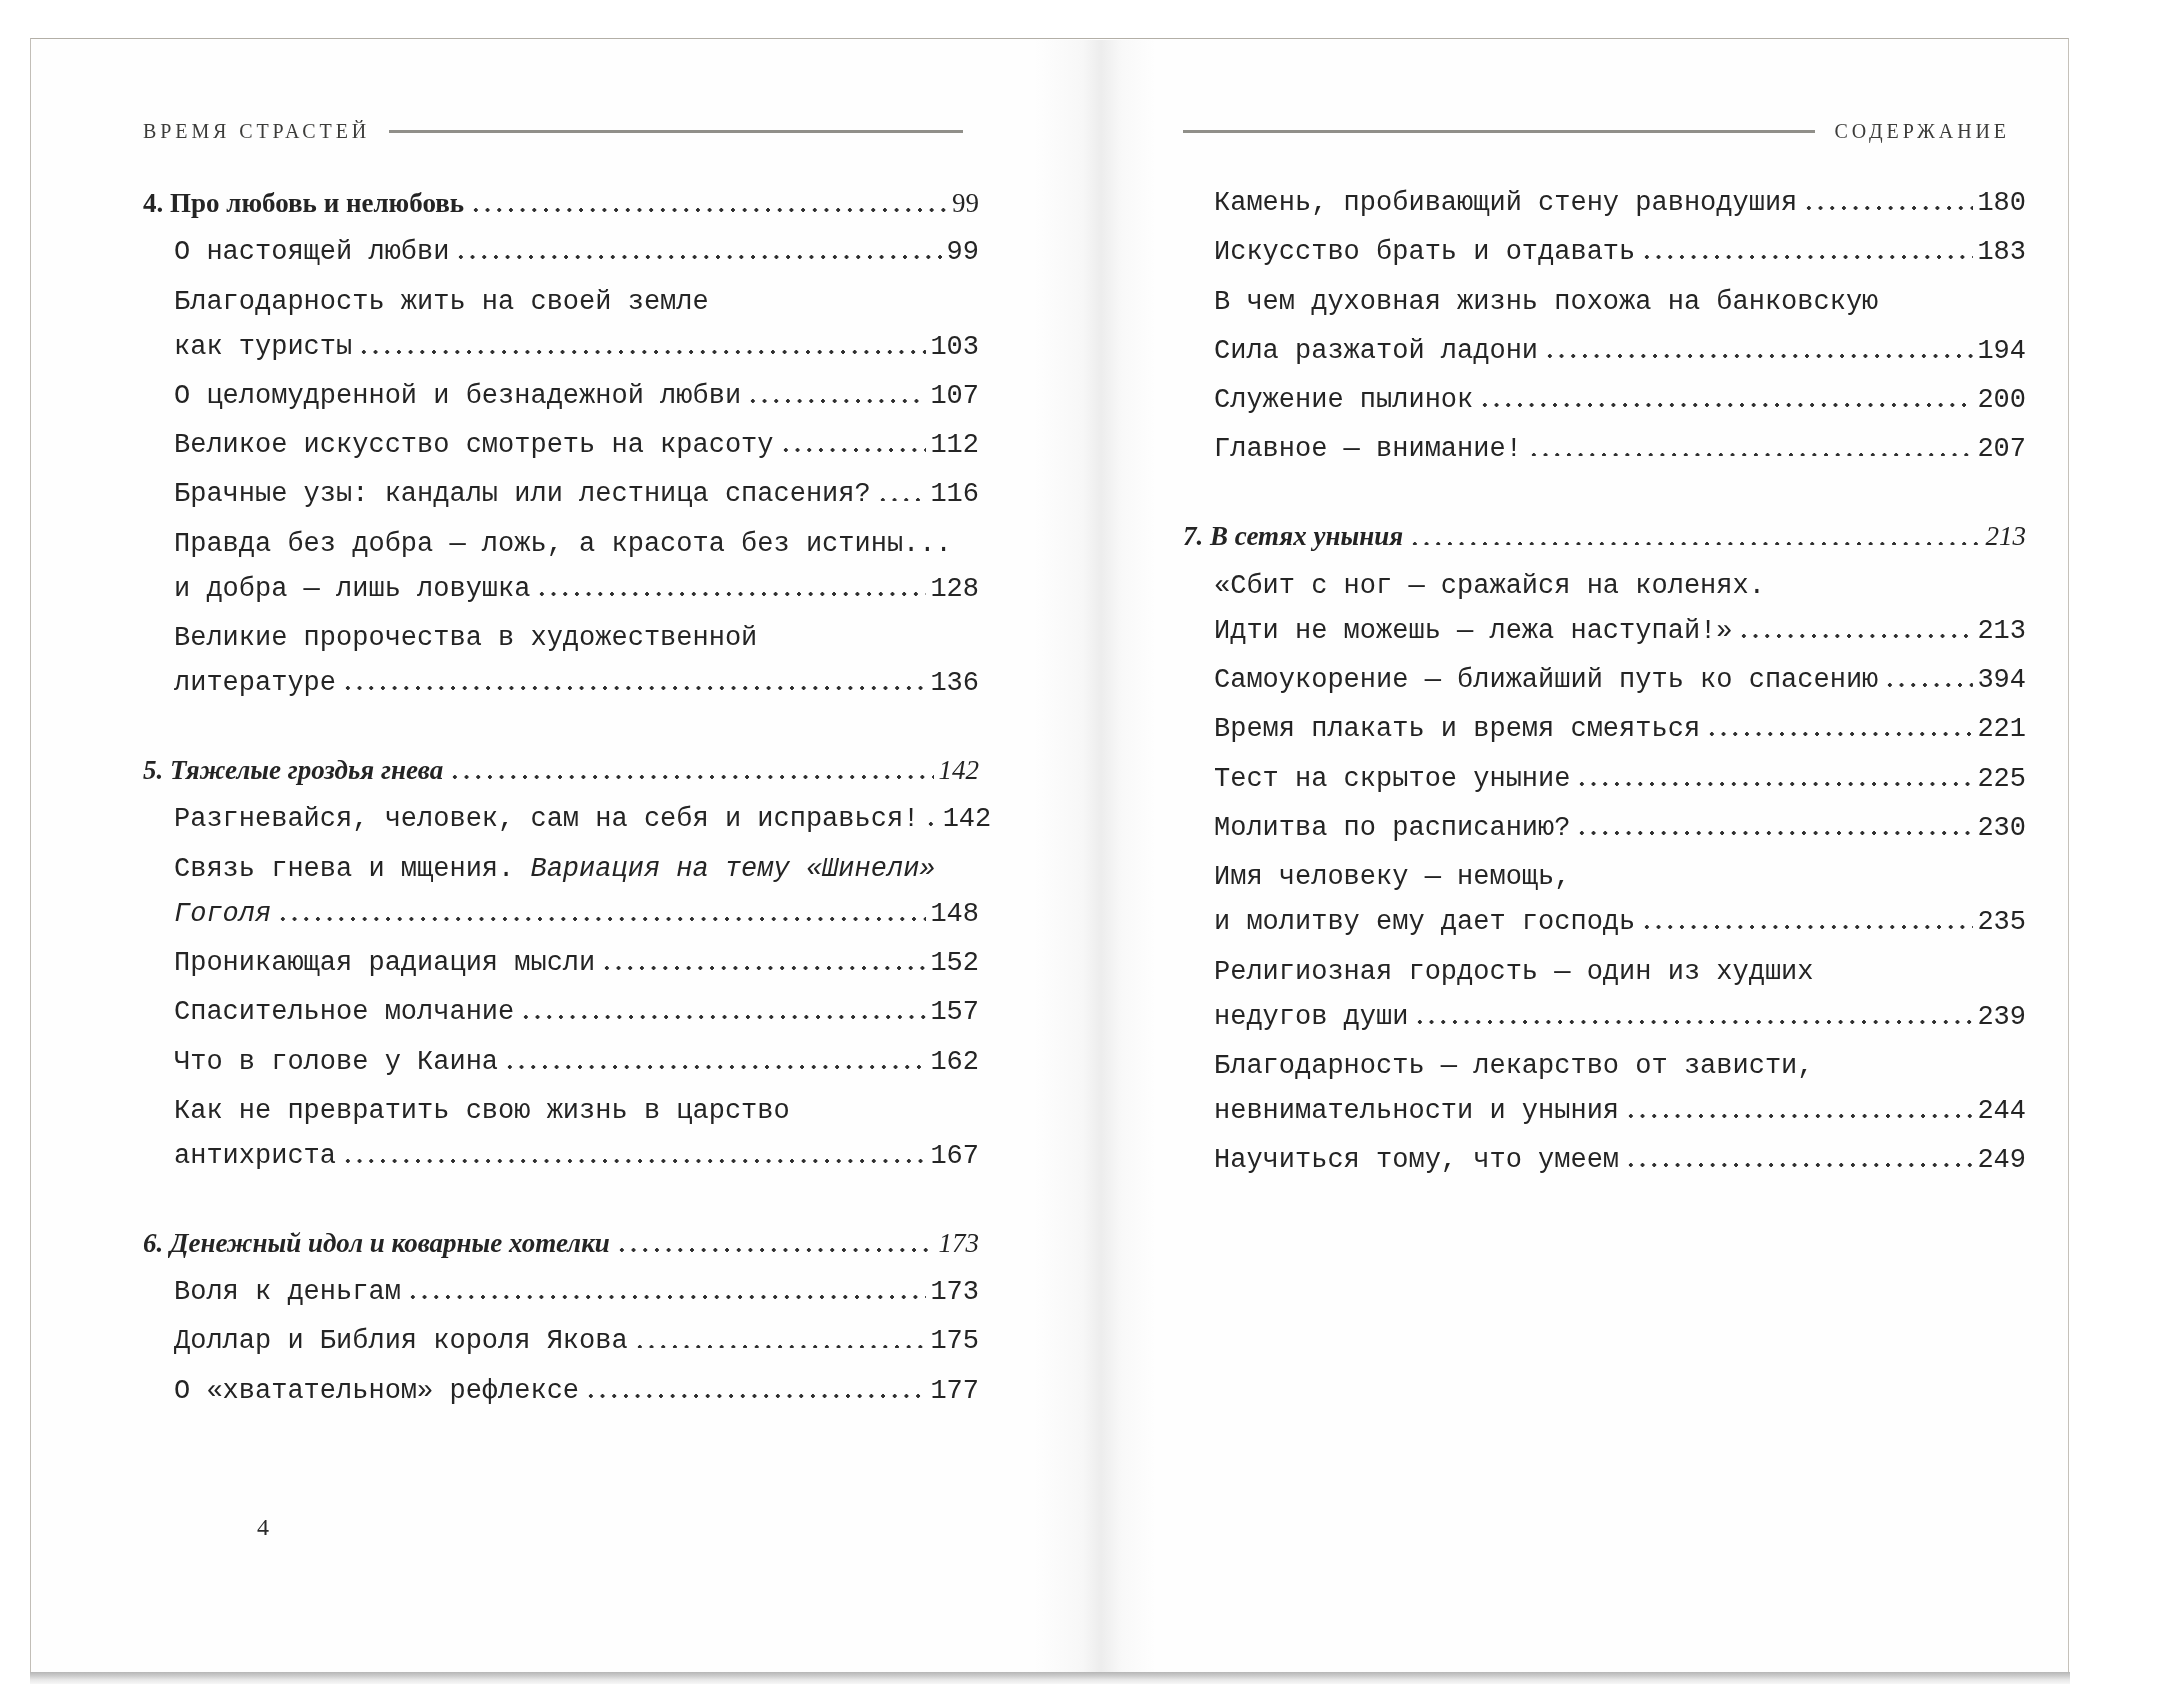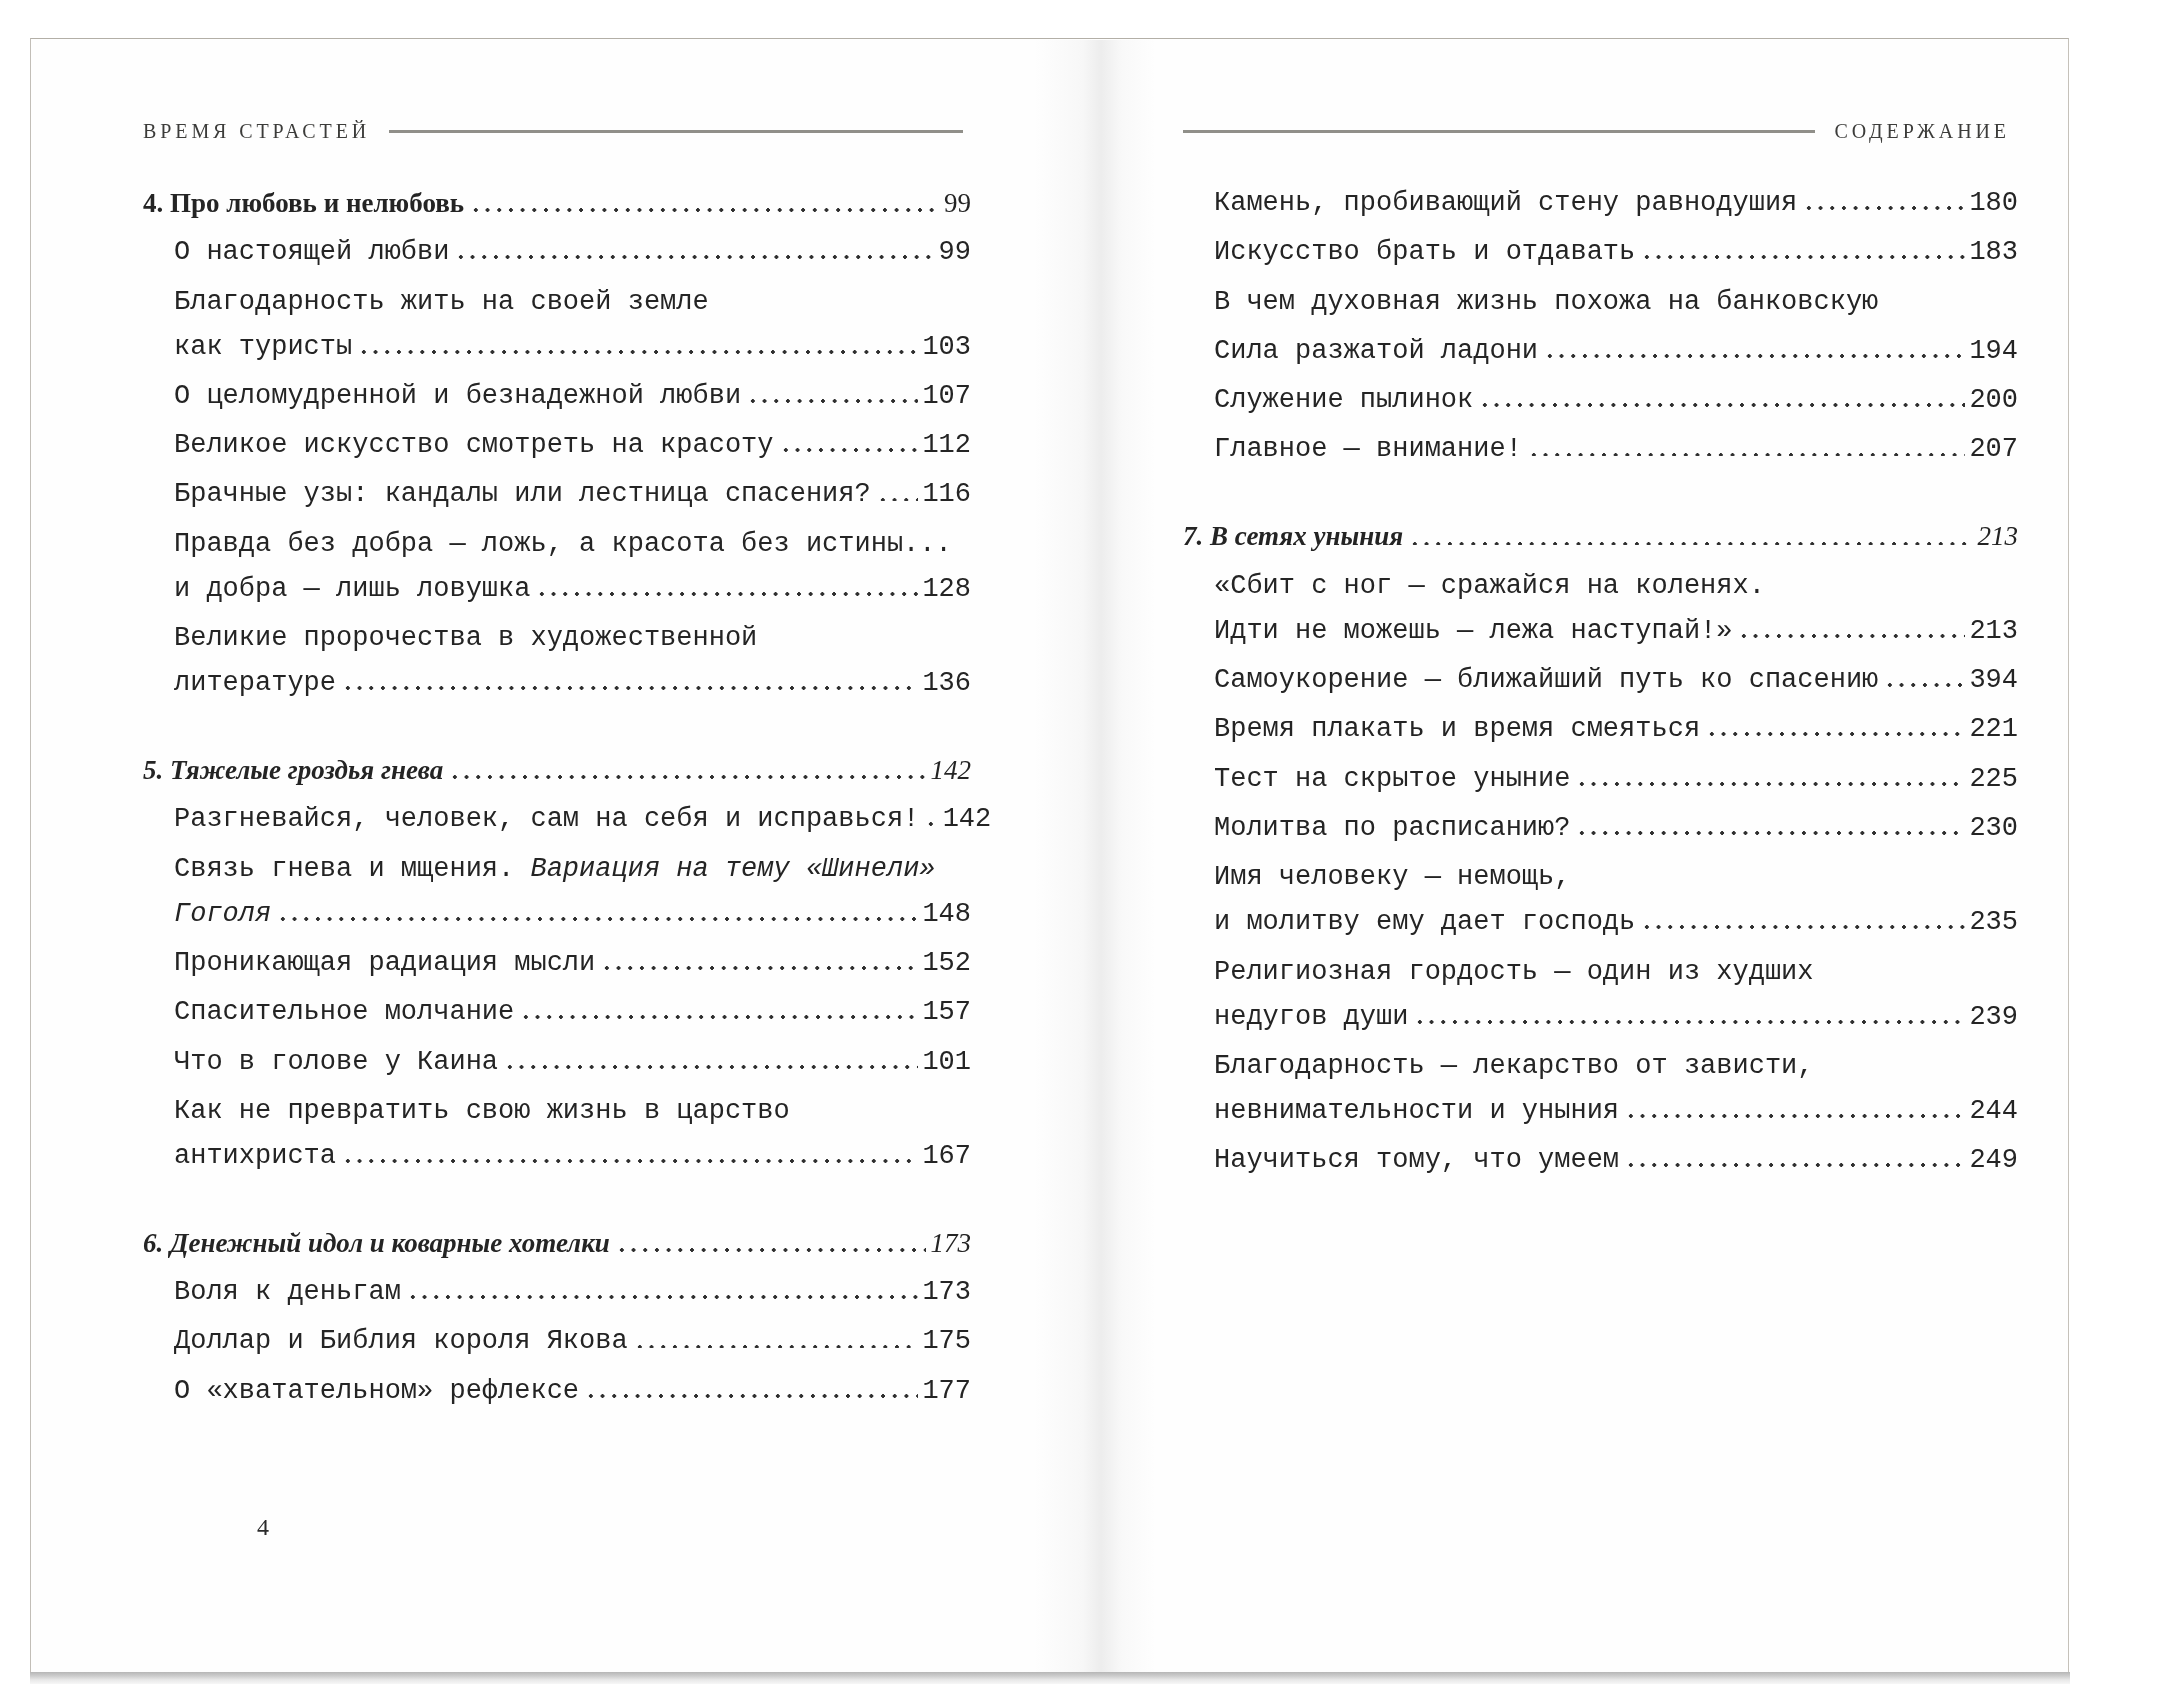--- a/index.html
+++ b/index.html
@@ -10,21 +10,21 @@
   .bottom-shadow{position:absolute;left:30px;top:1672px;width:2040px;height:12px;
     background:linear-gradient(to bottom,#b6b6b6 0px,#cfcfcf 4.3px,#e8e8e8 7.8px,#f7f7f7 100%);}
   .fold{position:absolute;left:1034px;top:40px;width:122px;height:1632px;
     background:linear-gradient(to right,rgba(120,120,120,0) 0%,rgba(120,120,120,0.05) 40%,rgba(120,120,120,0.13) 55%,rgba(120,120,120,0.04) 72%,rgba(120,120,120,0) 100%);}
   .col{position:absolute;top:38px;height:1639px;}
   .col-left{left:143px;width:836px;}
   .col-right{left:1183px;width:843px;}
   .running-head{position:absolute;top:79px;left:0;right:16px;height:28px;display:flex;align-items:center;gap:19px;}
   .head-text{font-size:20px;letter-spacing:3.9px;color:#3c3c3a;white-space:nowrap;}
   .head-rule{flex:1;height:3px;background:#908f89;}
-  .toc{position:absolute;top:143px;left:0;right:8px;}
+  .toc{position:absolute;top:143px;left:0;right:0;}
   .entry{margin-bottom:4.3px;}
   .entry.section{padding-left:31px;font-family:Liberation Mono, monospace;}
   .entry.gap{margin-top:42px;font-style:italic;}
   .row{display:flex;align-items:baseline;font-size:27px;line-height:45px;}
   .chapter .title{font-weight:bold;}
   .title .it{font-style:italic;}
   .title{white-space:nowrap;}
   .dots{flex:1;height:3.9px;min-width:13px;margin:0 4.3px 0 6px;align-self:baseline;
     background-image:radial-gradient(circle closest-side,#2f2f2f 82%,rgba(0,0,0,0) 100%);
     background-size:11.7px 3.9px;background-repeat:repeat-x;background-position:left bottom;}
@@ -145,21 +145,21 @@
           <div class="row">
             <span class="title"><span>Спасительное молчание</span></span>
             <span class="dots"></span>
             <span class="pg">157</span>
           </div>
         </div>
         <div class="entry section">
           <div class="row">
             <span class="title"><span>Что в голове у Каина</span></span>
             <span class="dots"></span>
-            <span class="pg">101</span>
+            <span class="pg">162</span>
           </div>
         </div>
         <div class="entry section">
           <div class="row">
             <span class="title"><span>Как не превратить свою жизнь в царство</span></span>
           </div>
           <div class="row">
             <span class="title"><span>антихриста</span></span>
             <span class="dots"></span>
             <span class="pg">167</span>

